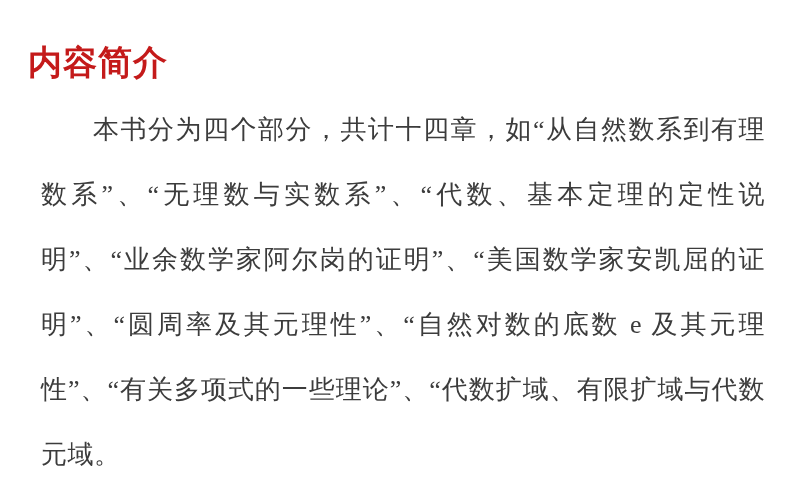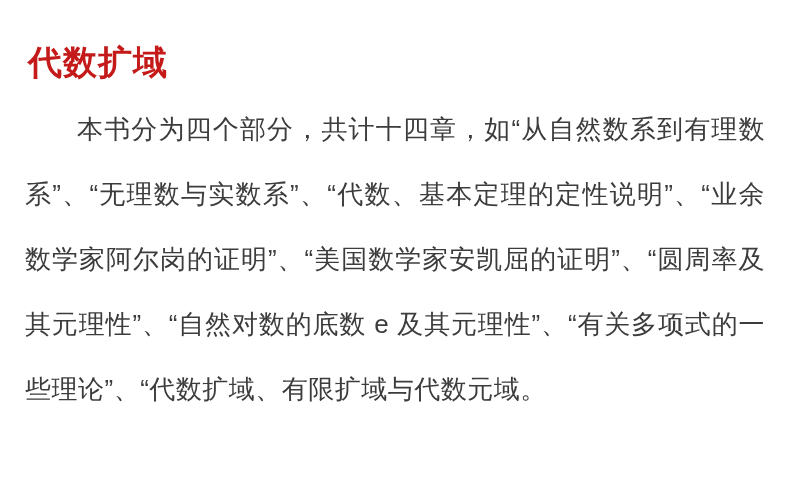--- a/index.html
+++ b/index.html
@@ -27,29 +27,30 @@
   }
   .heading {
     margin: 0 0 0 3px;
     font-size: 34px;
     line-height: 38px;
     font-weight: 700;
     color: var(--heading-red);
     letter-spacing: 1px;
   }
   .intro-paragraph {
-    margin: 16px 0 0 0;
+    margin: 16px 0 0 16px;
     color: var(--body-text);
     font-size: 26px;
     line-height: 65px;
     text-align: justify;
     text-justify: inter-character;
     text-indent: 2em;
     letter-spacing: 0.5px;
+    font-family: Liberation Serif, serif;
   }
 </style>
 </head>
 <body>
 
 <div class="page">
-  <h1 class="heading">代数扩域</h1>
+  <h1 class="heading">内容简介</h1>
   <p class="intro-paragraph">本书分为四个部分，共计十四章，如“从自然数系到有理数系”、“无理数与实数系”、“代数、基本定理的定性说明”、“业余数学家阿尔岗的证明”、“美国数学家安凯屈的证明”、“圆周率及其元理性”、“自然对数的底数 e 及其元理性”、“有关多项式的一些理论”、“代数扩域、有限扩域与代数元域。</p>
 </div>
 
 </body></html>

